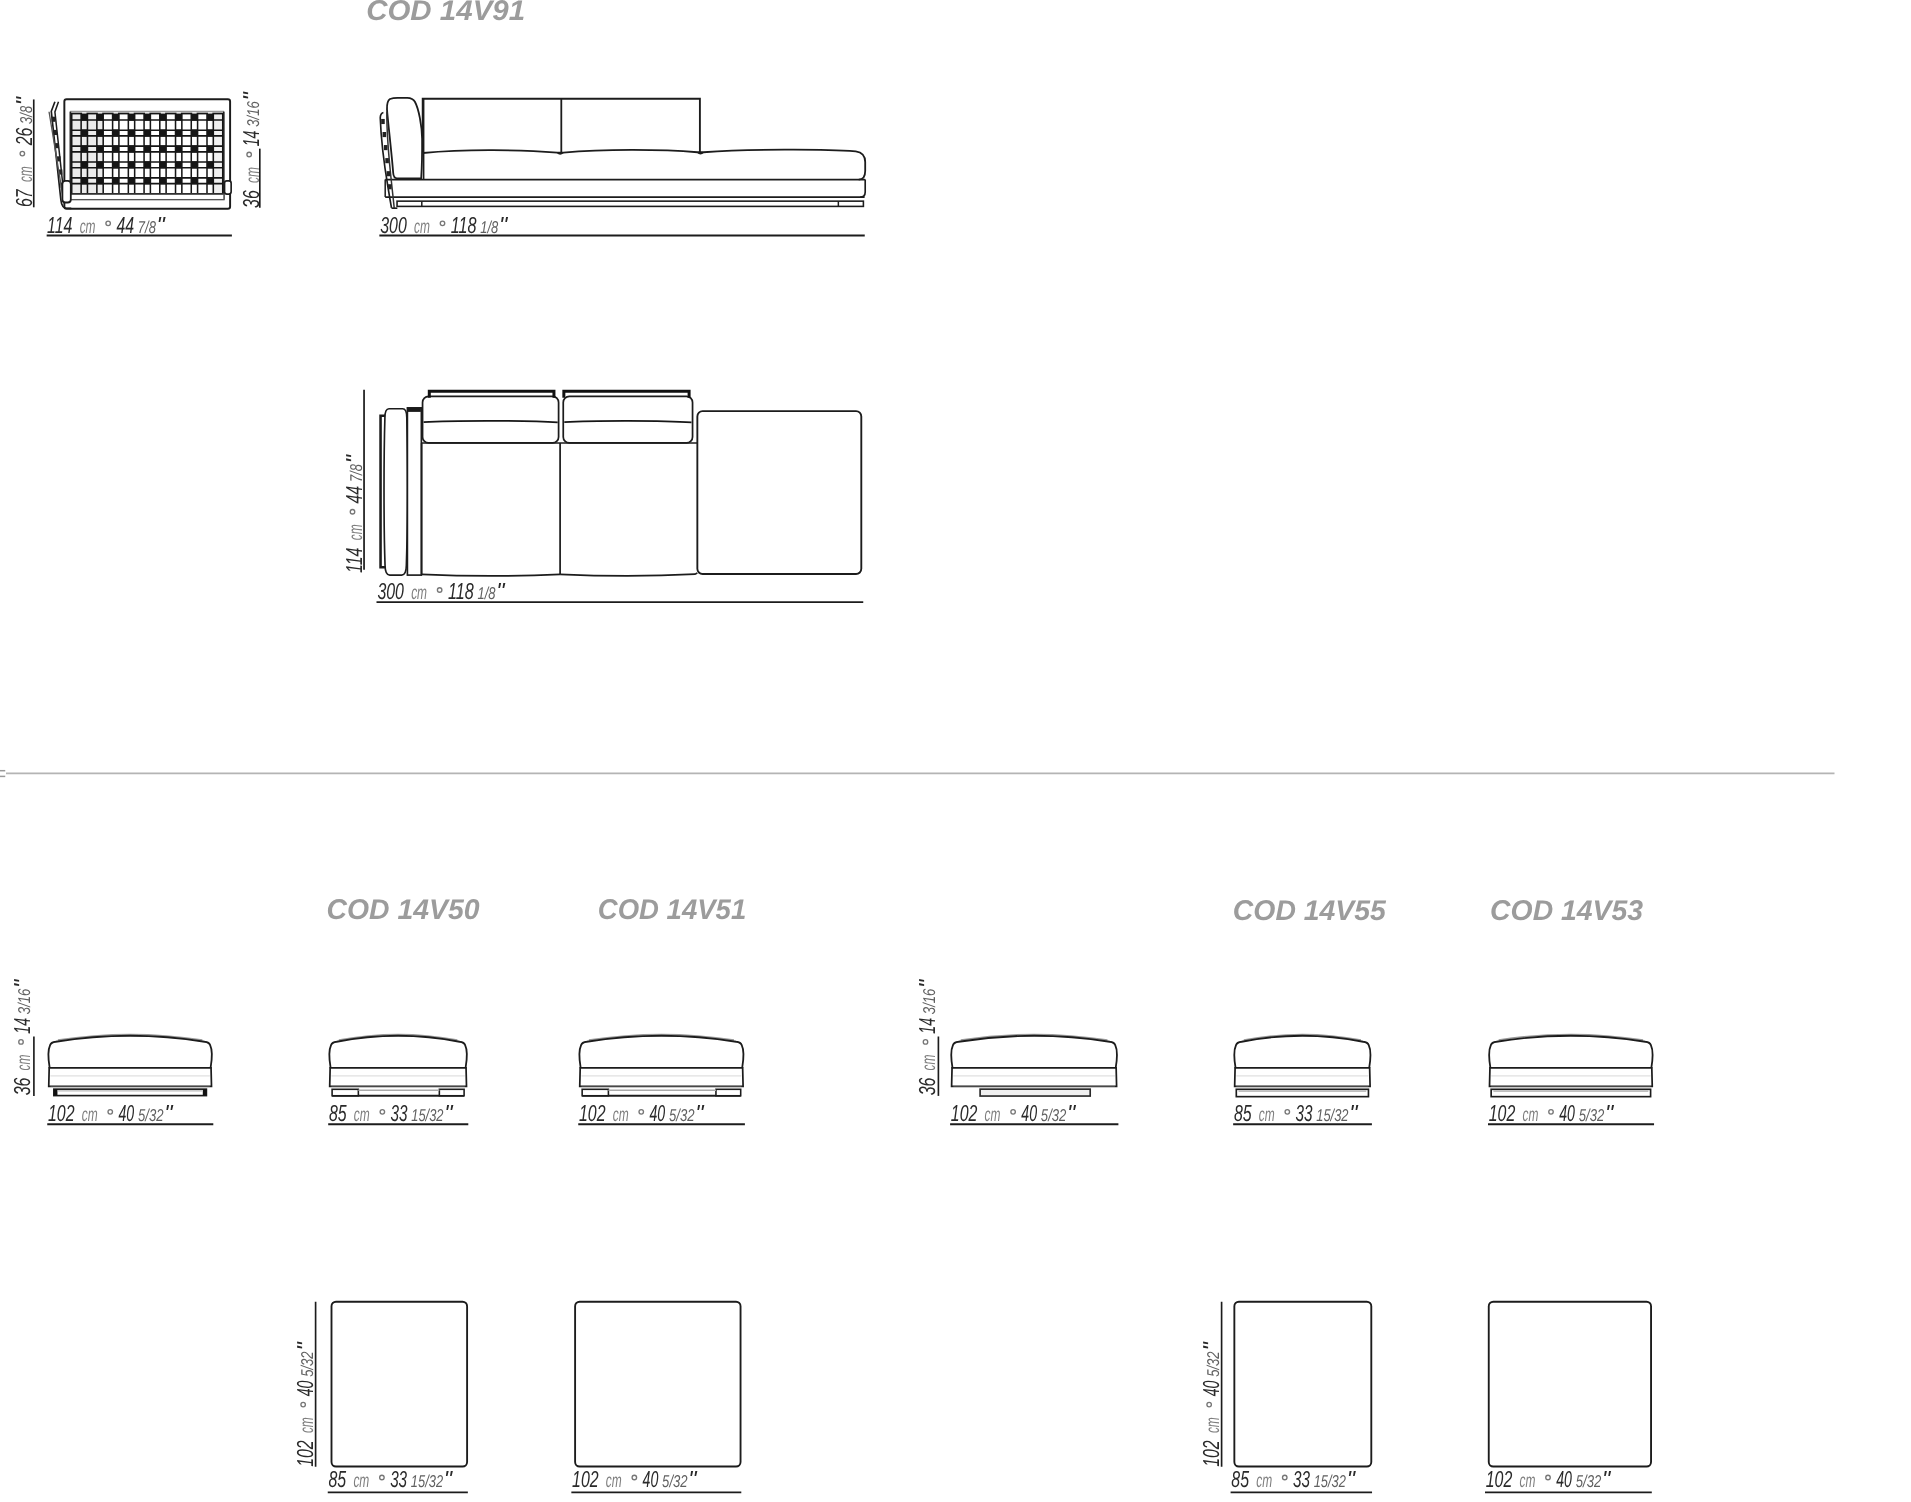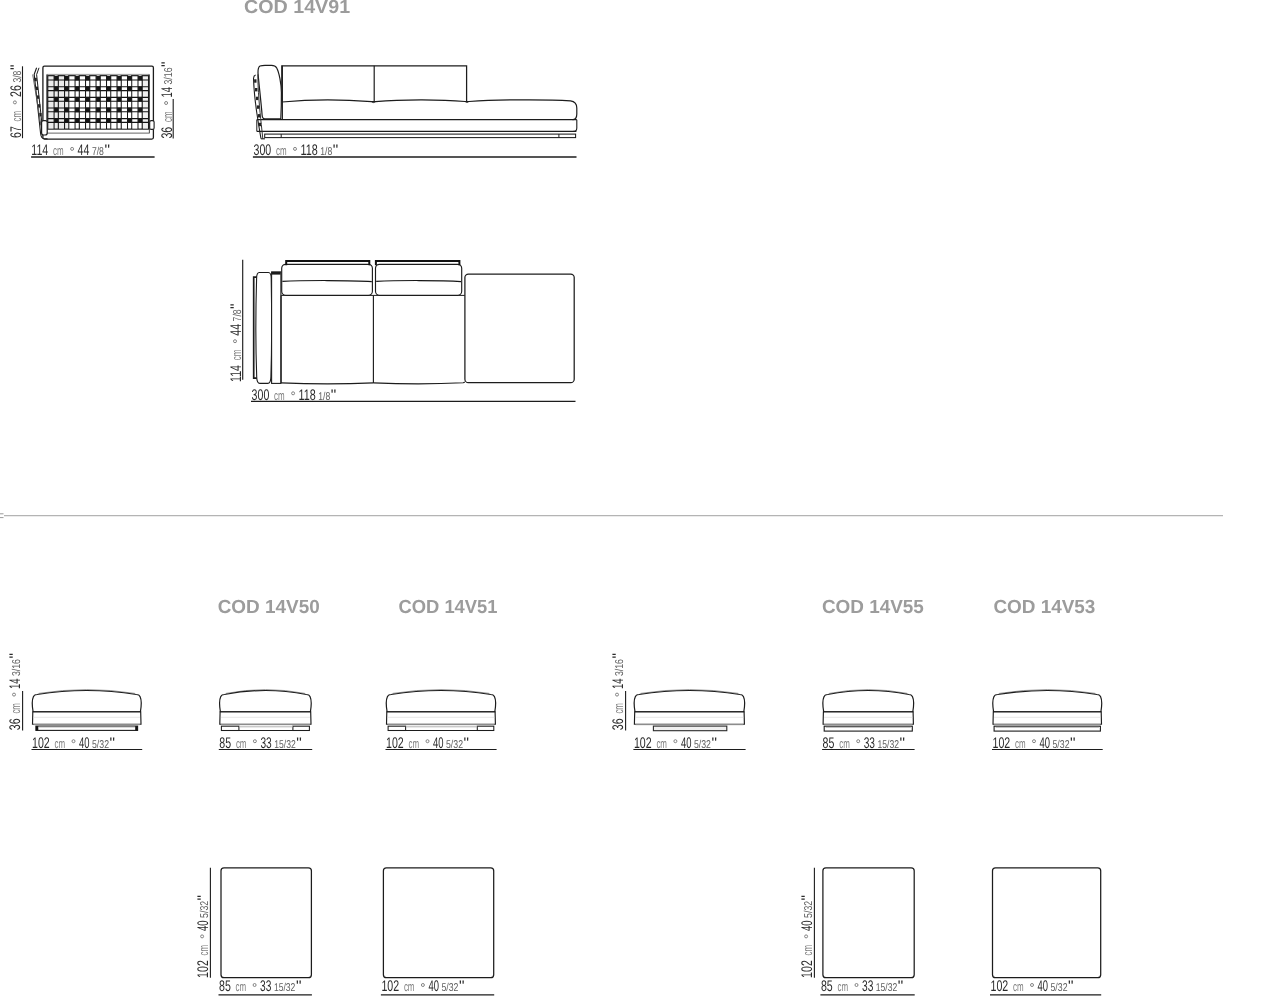--- a/index.html
+++ b/index.html
@@ -1,15 +1,15 @@
 <!DOCTYPE html>
 <html><head><meta charset="utf-8">
 <style>
 html,body{margin:0;padding:0;background:#fff;}
-#page{position:relative;width:1223px;height:1001px;overflow:hidden;font-family:"Liberation Sans",sans-serif;}
+#page{position:relative;width:1223px;height:1001px;overflow:hidden;font-family:"Liberation Sans",sans-serif;font-style:italic;}
 svg{position:absolute;top:0;left:0;}
 </style></head>
 <body>
 <div id="page">
 <svg width="1274" height="1001" viewBox="0 0 1274 1001" font-family="Liberation Sans, sans-serif" shape-rendering="geometricPrecision" text-rendering="geometricPrecision">
       <rect width="1274" height="1001" fill="#ffffff"></rect>
       <text x="244.1" y="13.2" font-size="19" font-weight="bold" fill="#9c9c9c" textLength="106" lengthAdjust="spacingAndGlyphs">COD 14V91</text>
       <text x="217.7" y="612.9" font-size="19" font-weight="bold" fill="#9c9c9c" textLength="102" lengthAdjust="spacingAndGlyphs">COD 14V50</text>
       <text x="398.5" y="612.9" font-size="19" font-weight="bold" fill="#9c9c9c" textLength="99" lengthAdjust="spacingAndGlyphs">COD 14V51</text>
       <text x="821.9" y="613.3" font-size="19" font-weight="bold" fill="#9c9c9c" textLength="102" lengthAdjust="spacingAndGlyphs">COD 14V55</text>

